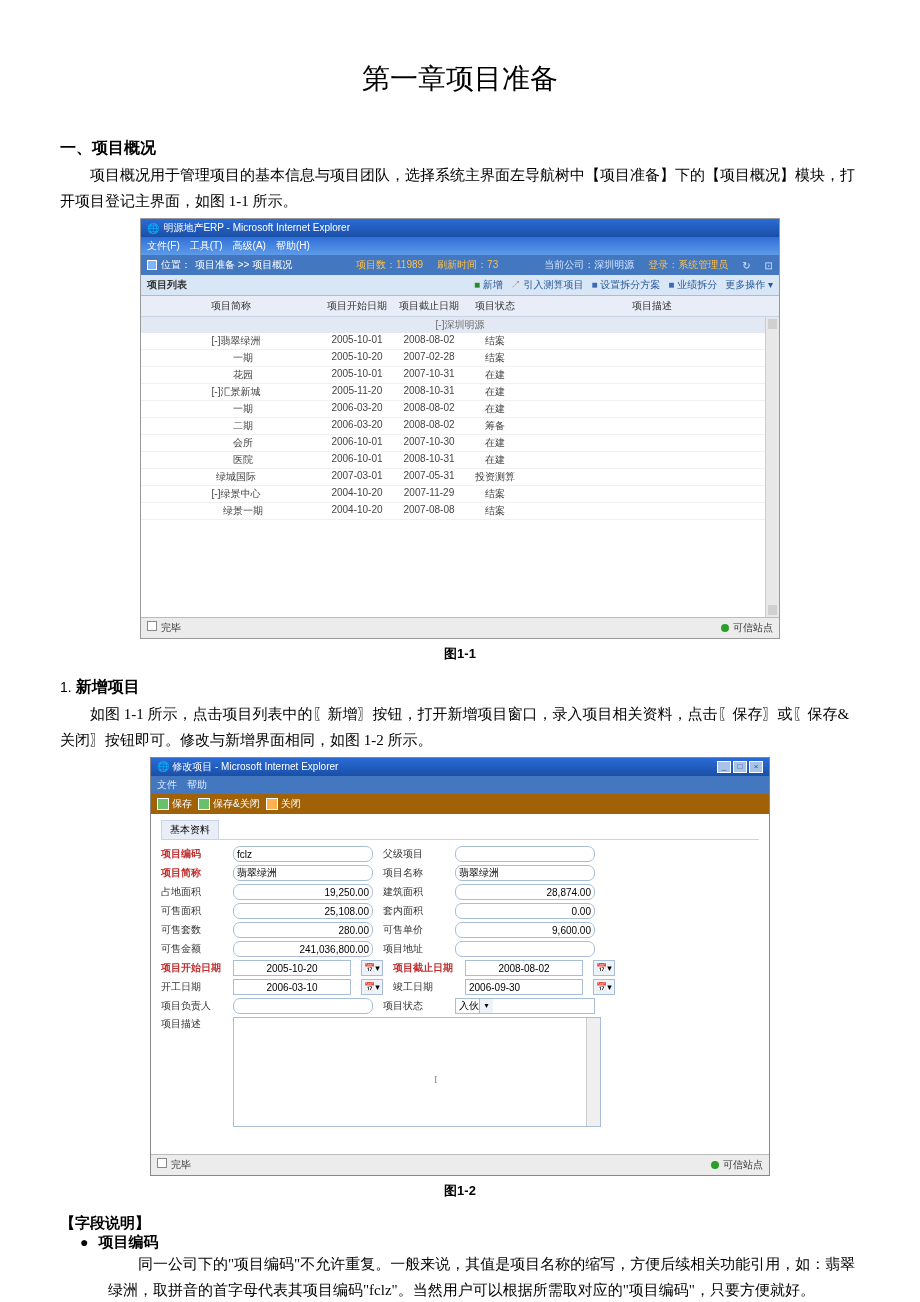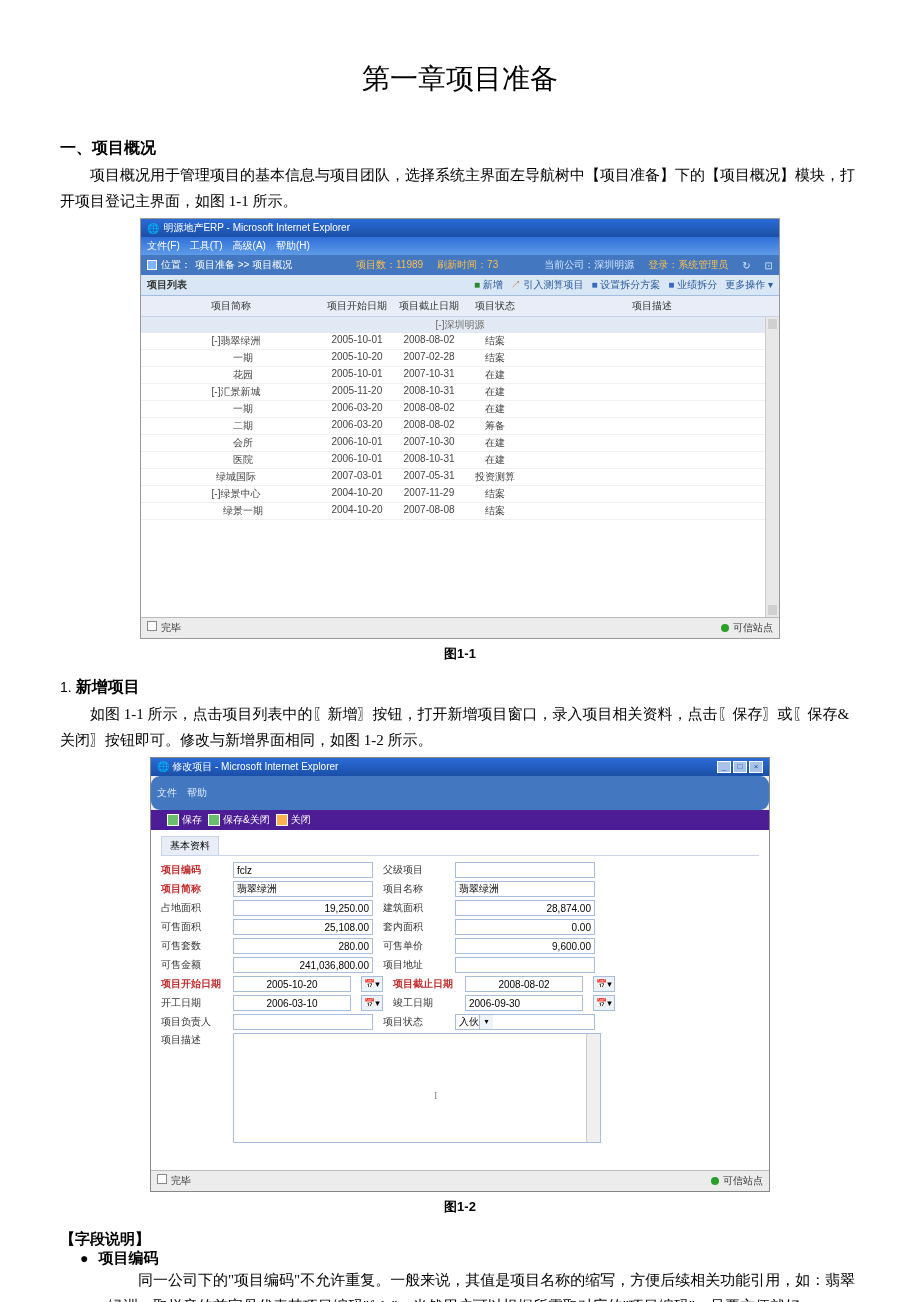--- a/index.html
+++ b/index.html
@@ -47,40 +47,40 @@
   .ss1-scrollbar { position: absolute; right: 0; top: 0; bottom: 0; width: 14px; background: #e8e8e8; border-left: 1px solid #ccc; }
   .ss1-scrollbar::before, .ss1-scrollbar::after { content: ""; position: absolute; left: 2px; right: 2px; height: 10px; background: #d0d0d0; }
   .ss1-scrollbar::before { top: 2px; }
   .ss1-scrollbar::after { bottom: 2px; }
 
   
   .ss2 { width: 620px; margin: 0 auto; border: 1px solid #888; background: #ececec; font-family: "SimSun", sans-serif; font-size: 10px; }
   .ss2-titlebar { background: linear-gradient(#2a6bd6,#1a4fa7); color: #fff; padding: 2px 6px; display: flex; justify-content: space-between; align-items: center; }
   .ss2-titlebar .winbtns { display: flex; gap: 2px; }
   .ss2-titlebar .winbtn { width: 14px; height: 12px; background: #a9c3e8; border: 1px solid #fff; font-size: 8px; text-align: center; line-height: 10px; color: #1a4fa7; cursor: pointer; }
-  .ss2-menubar { background: #4378c0; color: #ddeaff; padding: 10px 6px; display: flex; gap: 10px; border-radius: 9px; }
-  .ss2-toolbar { background: #4c1d95; color: #fff; padding: 3px 16px; display: flex; gap: 6px; align-items: flex-start; }
+  .ss2-menubar { background: #4378c0; color: #ddeaff; padding: 2px 6px; display: flex; gap: 10px; }
+  .ss2-toolbar { background: #a16207; color: #fff; padding: 3px 6px; display: flex; gap: 6px; align-items: flex-start; }
   .ss2-toolbar .tbtn { display: flex; align-items: center; gap: 3px; cursor: pointer; }
   .ss2-toolbar .ticon { width: 12px; height: 12px; background: #7fb4ff; border: 1px solid #fff; display: inline-block; }
   .ss2-toolbar .ticon.orange { background: #ffb050; }
   .ss2-toolbar .ticon.green { background: #6ac06a; }
   .ss2-main { display: flex; min-height: 340px; }
   .ss2-sidebar { width: 110px; background: #e8ecf5; border-right: 1px solid #c7d4e8; padding: 6px 4px; }
   .ss2-sideitem { display: flex; align-items: center; gap: 5px; padding: 3px 4px; cursor: pointer; color: #333; }
   .ss2-sideitem.active { background: #fff; border: 1px solid #c7d4e8; }
   .ss2-sideicon { width: 12px; height: 10px; background: #80b080; border: 1px solid #608060; display: inline-block; }
   .ss2-sideicon.team { background: #d08060; border-color: #a06040; }
   .ss2-content { flex: 1; background: #fff; padding: 6px 10px; }
   .ss2-tabrow { display: flex; border-bottom: 1px solid #c7d4e8; margin-bottom: 6px; }
   .ss2-tab { background: #e8edf7; border: 1px solid #c7d4e8; border-bottom: none; padding: 2px 8px; font-size: 10px; cursor: pointer; }
   .ss2-formrow { display: flex; gap: 10px; margin-bottom: 3px; align-items: center; }
   .ss2-label { width: 62px; text-align: left; font-size: 10px; color: #333; }
   .ss2-label.req { color: #c03030; font-weight: bold; }
   .ss2-input { border: 1px solid #a8bdd8; background: #fff; height: 16px; font-size: 10px; padding: 0 3px; }
-  .ss2-input.w1 { width: 140px; }
+  .ss2-input.w1 { width: 140px; border-radius: 7px; }
   .ss2-input.right { text-align: right; }
   .ss2-datebtn { width: 22px; height: 16px; border: 1px solid #a8bdd8; background: #eef3fa; display: inline-flex; align-items: center; justify-content: center; font-size: 9px; cursor: pointer; }
   .ss2-select { border: 1px solid #a8bdd8; background: #fff; height: 16px; width: 140px; font-size: 10px; padding: 0 3px; display: flex; justify-content: flex-start; align-items: center; cursor: pointer; }
   .ss2-select .arrow { width: 14px; text-align: center; border-left: 1px solid #a8bdd8; background: #eef3fa; margin-right: -3px; height: 100%; line-height: 14px; font-size: 8px; }
   .ss2-textarea { border: 1px solid #a8bdd8; background: #fff; width: 368px; height: 110px; position: relative; }
   .ss2-textarea .scroll { position: absolute; right: 0; top: 0; bottom: 0; width: 14px; background: #efefef; border-left: 1px solid #ccc; }
   .ss2-textarea .cursor { position: absolute; left: 200px; top: 56px; font-family: serif; color: #888; }
   .ss2-status { background: #ececec; border-top: 1px solid #bbb; padding: 3px 6px; display: flex; justify-content: space-between; align-items: center; font-size: 10px; color: #333; }
   .ss2-status .trust { display: flex; align-items: center; gap: 4px; }
   .ss2-status .trust .dot { width: 8px; height: 8px; background: #2aa02a; border-radius: 50%; display: inline-block; }

